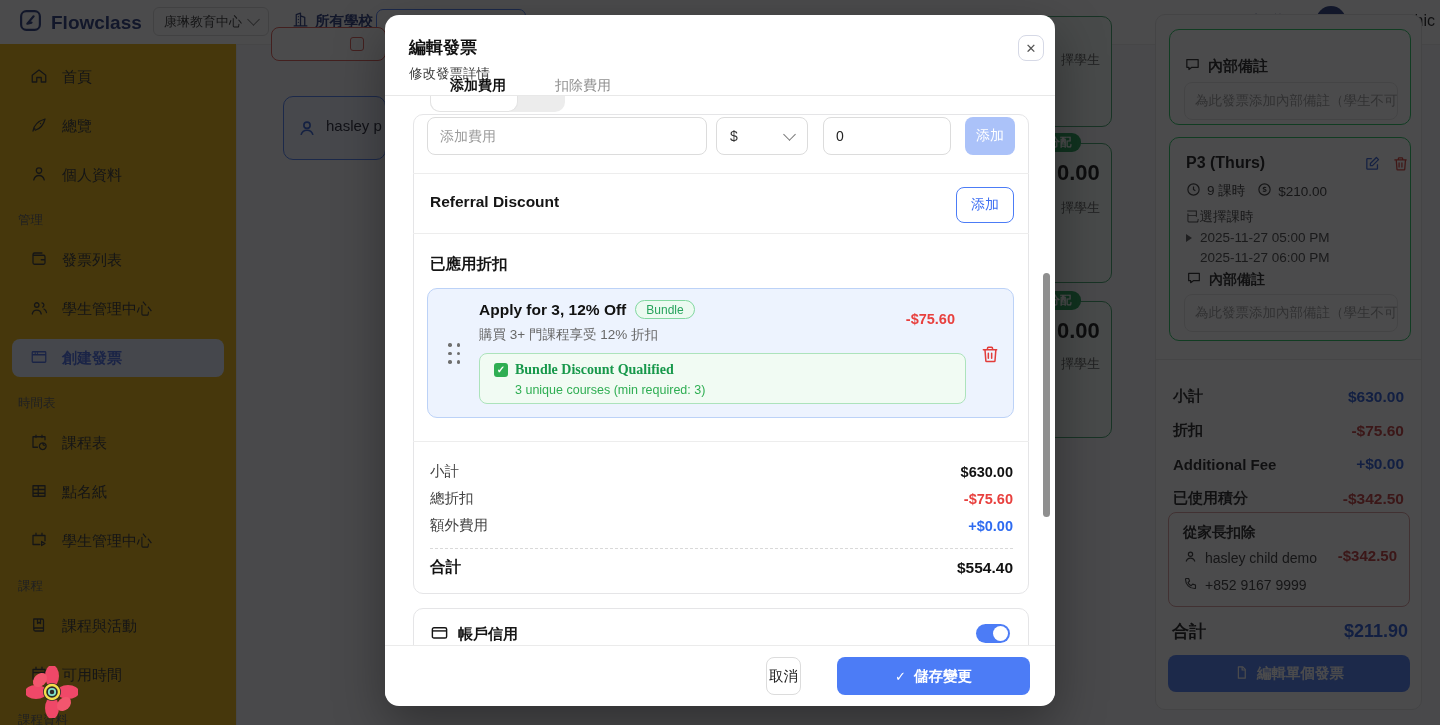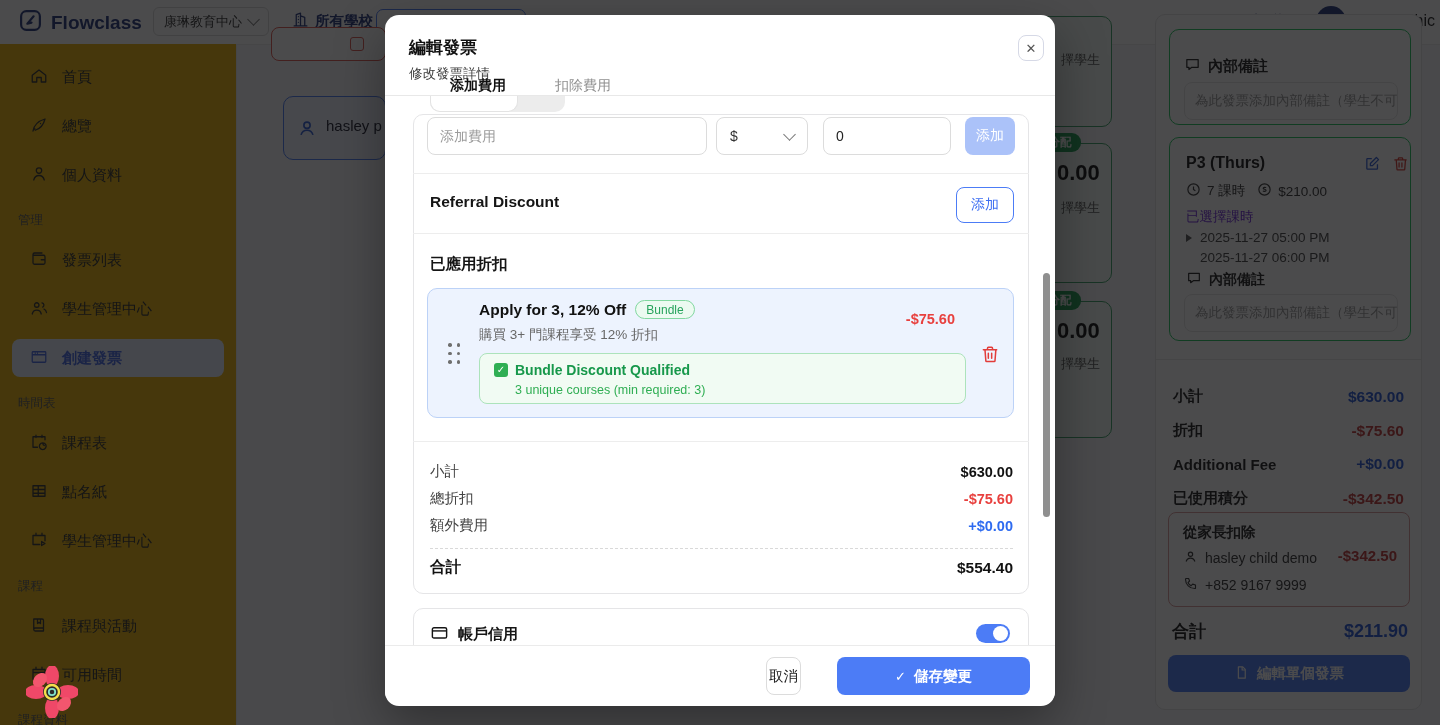--- a/index.html
+++ b/index.html
@@ -72,21 +72,21 @@
   .h15{font-size:15.5px;font-weight:bold;color:#151515;position:absolute;}
   .btn-outline{position:absolute;border:1px solid #4c7cf6;color:#3d6ef2;background:#fff;border-radius:8px;font-size:14px;display:flex;align-items:center;justify-content:center;cursor:pointer;box-sizing:border-box;}
   .dcard{position:absolute;left:42px;top:192px;width:587px;height:130px;background:#edf3fe;border:1px solid #bcd2f7;border-radius:10px;box-sizing:border-box;}
   .dots{position:absolute;left:20px;top:54px;width:13px;height:22px;display:grid;grid-template-columns:1fr 1fr;gap:4px;cursor:grab;}
   .dots span{width:3.5px;height:3.5px;border-radius:50%;background:#6f6f6f;}
   .dtitle{position:absolute;left:51px;top:11px;font-size:15.5px;font-weight:bold;color:#111;display:flex;align-items:center;gap:9px;}
   .pill-bundle{border:1px solid #82d8a0;background:#ecfaf1;color:#27a35c;font-size:12px;font-weight:normal;padding:1.5px 10px;border-radius:10px;}
   .ddesc{position:absolute;left:51px;top:37px;font-size:13.5px;color:#676767;}
   .damount{position:absolute;right:58px;top:22px;font-size:14.5px;font-weight:bold;color:#e8403e;}
   .gbox{position:absolute;left:51px;top:64px;width:487px;height:51px;background:#f1fbf3;border:1px solid #ace3bb;border-radius:8px;box-sizing:border-box;}
-  .gline1{position:absolute;left:14px;top:8px;display:flex;align-items:center;gap:7px;font-size:14px;font-weight:bold;color:#17984b;}
+  .gline1{position:absolute;left:14px;top:8px;display:flex;align-items:center;gap:7px;font-size:14px;font-weight:bold;color:#17984b;font-family:Liberation Serif, serif;}
   .gcheck{width:14px;height:14px;background:#2fae53;border-radius:3px;color:#fff;font-size:10px;line-height:14px;text-align:center;}
   .gcheck::after{content:"✓";}
   .gline2{position:absolute;left:35px;top:29px;font-size:12.5px;color:#2fae53;}
   .trash{position:absolute;left:552px;top:55px;width:20px;height:20px;color:#e23c3a;cursor:pointer;}
   .msum{position:absolute;left:45px;width:583px;display:flex;justify-content:space-between;align-items:center;}
   .msum .l{font-size:14.5px;color:#444;}
   .msum .v{font-size:14.5px;font-weight:bold;color:#111;}
   .msum .v.red{color:#e8403e;} .msum .v.blue{color:#2e6bf0;}
   .dash{position:absolute;left:45px;width:583px;border-top:1.5px dashed #d9d9d9;}
   .credit{position:absolute;left:28px;top:512px;width:616px;height:50px;border:1px solid #e5e5e7;border-radius:10px;box-sizing:border-box;}
@@ -276,30 +276,30 @@
             <path d="M4 7h16M9 7V5a1 1 0 011-1h4a1 1 0 011 1v2m4 0l-1 13a1 1 0 01-1 1H8a1 1 0 01-1-1L6 7m4 4v6m4-6v6"></path>
           </svg>
       </span>
       <div class="meta" style="position:absolute;left:16px;top:44px;">
         <span>
           <svg width="15" height="15" viewBox="0 0 24 24" fill="none" stroke="#333" stroke-width="1.9">
               <circle cx="12" cy="12" r="9"></circle>
               <path d="M12 7v5l3 2"></path>
             </svg>
         </span>
-        <span>7 課時</span>
+        <span>9 課時</span>
         <span style="margin-left:6px;">
           <svg width="15" height="15" viewBox="0 0 24 24" fill="none" stroke="#333" stroke-width="1.9">
               <circle cx="12" cy="12" r="9"></circle>
               <path d="M14.5 9.3c-.6-1-4.4-1.2-4.6.7-.2 2.1 4.8 1.2 4.6 3.6-.2 2-4.2 1.7-4.9.5"></path>
             </svg>
         </span>
         <span>$210.00</span>
       </div>
-      <div style="position:absolute;left:16px;top:70px;font-size:13.5px;color:#6d28d9;">已選擇課時</div>
+      <div style="position:absolute;left:16px;top:70px;font-size:13.5px;color:#404040;">已選擇課時</div>
       <div class="timerow" style="position:absolute;left:16px;top:92px;"><span class="tri"></span><span>2025-11-27 05:00 PM</span></div>
       <div class="timerow" style="position:absolute;left:30px;top:112px;"><span>2025-11-27 06:00 PM</span></div>
       <div class="rlabel" style="position:absolute;left:16px;top:132px;font-size:14px;">
         <span>
           <svg width="16" height="16" viewBox="0 0 24 24" fill="none" stroke="#222" stroke-width="1.8" stroke-linejoin="round">
               <path d="M4 5h16v11h-9l-4 3v-3H4z"></path>
             </svg>
         </span>
         <span>內部備註</span>
       </div>

